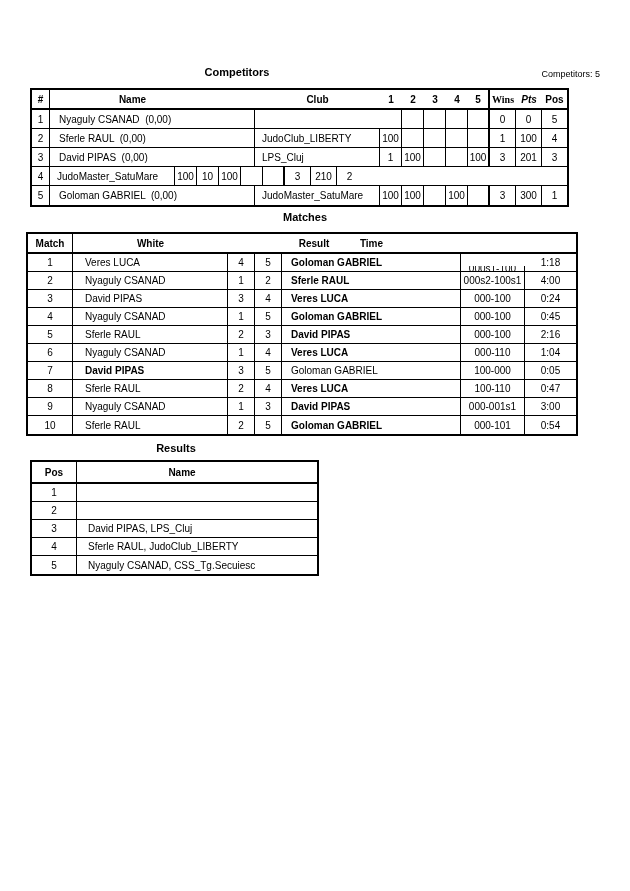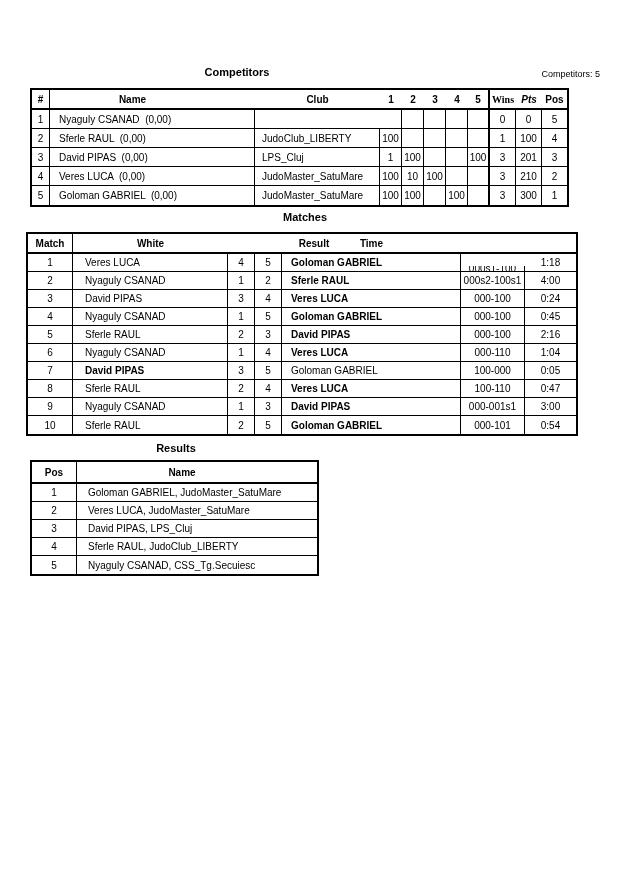--- a/index.html
+++ b/index.html
@@ -132,21 +132,20 @@
         <div class="cell c br" style="width: 22px;">100</div>
         <div class="cell c br" style="width: 22px;"></div>
         <div class="cell c br" style="width: 22px;"></div>
         <div class="cell c br2" style="width: 22px;">100</div>
         <div class="cell c br" style="width: 26px;">3</div>
         <div class="cell c br" style="width: 26px;">201</div>
         <div class="cell c" style="width: 25px;">3</div>
       </div>
       <div class="row">
         <div class="cell c br" style="width: 18px;">4</div>
-        <div class="cell l br p9" style="width: 205px;">Veres LUCA  (0,00)</div>
         <div class="cell l br p7" style="width: 125px;">JudoMaster_SatuMare</div>
         <div class="cell c br" style="width: 22px;">100</div>
         <div class="cell c br" style="width: 22px;">10</div>
         <div class="cell c br" style="width: 22px;">100</div>
         <div class="cell c br" style="width: 22px;"></div>
         <div class="cell c br2" style="width: 22px;"></div>
         <div class="cell c br" style="width: 26px;">3</div>
         <div class="cell c br" style="width: 26px;">210</div>
         <div class="cell c" style="width: 25px;">2</div>
       </div>
@@ -268,25 +267,23 @@
     </div>
 
   <div class="sec-label" id="lbl-results">Results</div>
   <div class="tbl" id="results-table">
       <div class="row head">
         <div class="cell c br" style="width: 45px;">Pos</div>
         <div class="cell c hn2" style="width: 240px;">Name</div>
       </div>
       <div class="row">
         <div class="cell c br" style="width: 45px;">1</div>
-        <div class="cell l p11" style="width: 240px;">Goloman GABRIEL, JudoMaster_SatuMare</div>
       </div>
       <div class="row">
         <div class="cell c br" style="width: 45px;">2</div>
-        <div class="cell l p11" style="width: 240px;">Veres LUCA, JudoMaster_SatuMare</div>
       </div>
       <div class="row">
         <div class="cell c br" style="width: 45px;">3</div>
         <div class="cell l p11" style="width: 240px;">David PIPAS, LPS_Cluj</div>
       </div>
       <div class="row">
         <div class="cell c br" style="width: 45px;">4</div>
         <div class="cell l p11" style="width: 240px;">Sferle RAUL, JudoClub_LIBERTY</div>
       </div>
       <div class="row">

